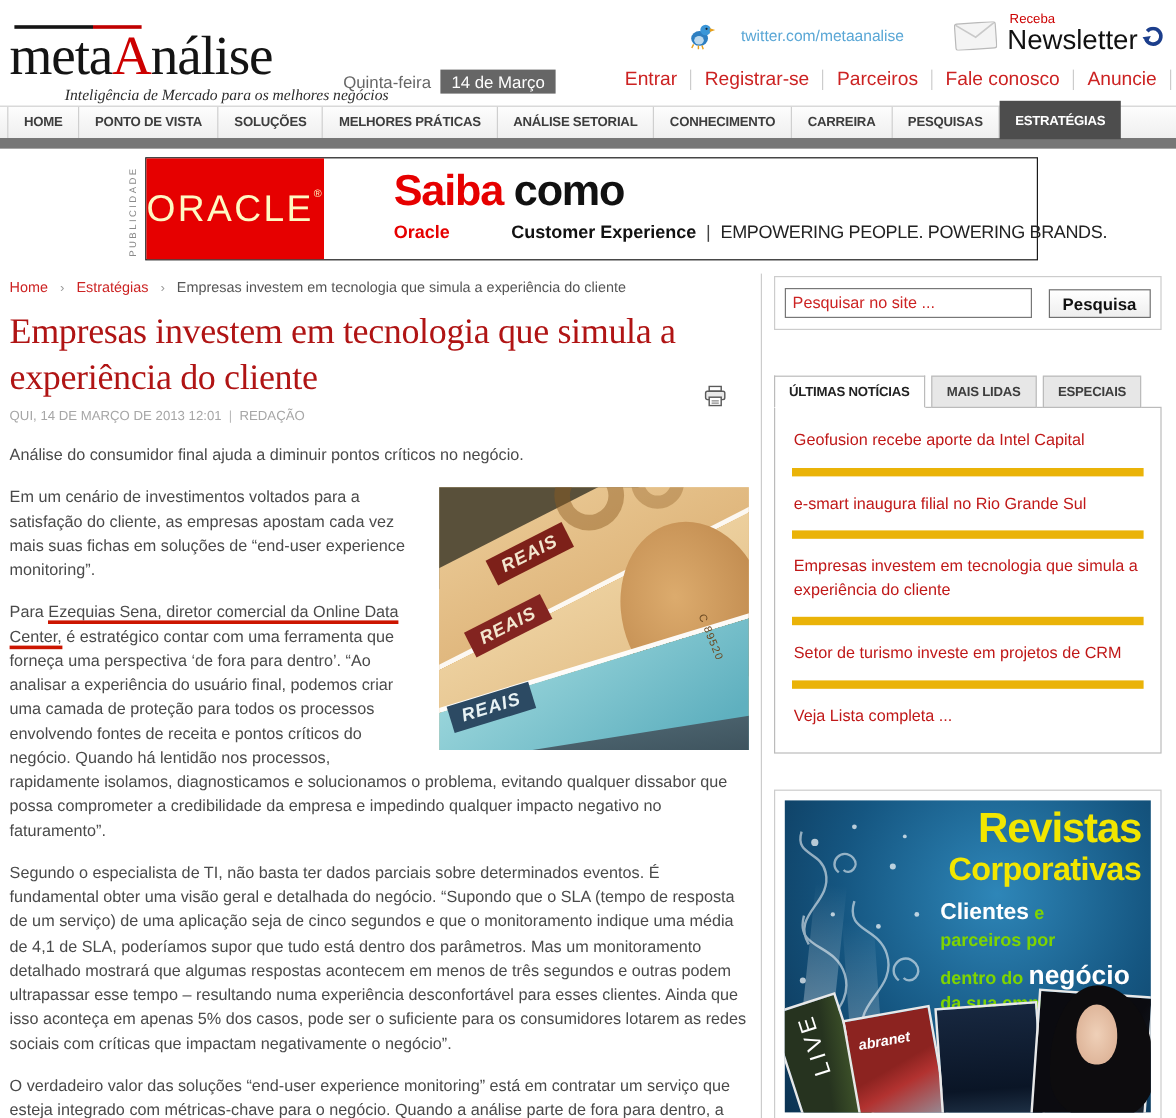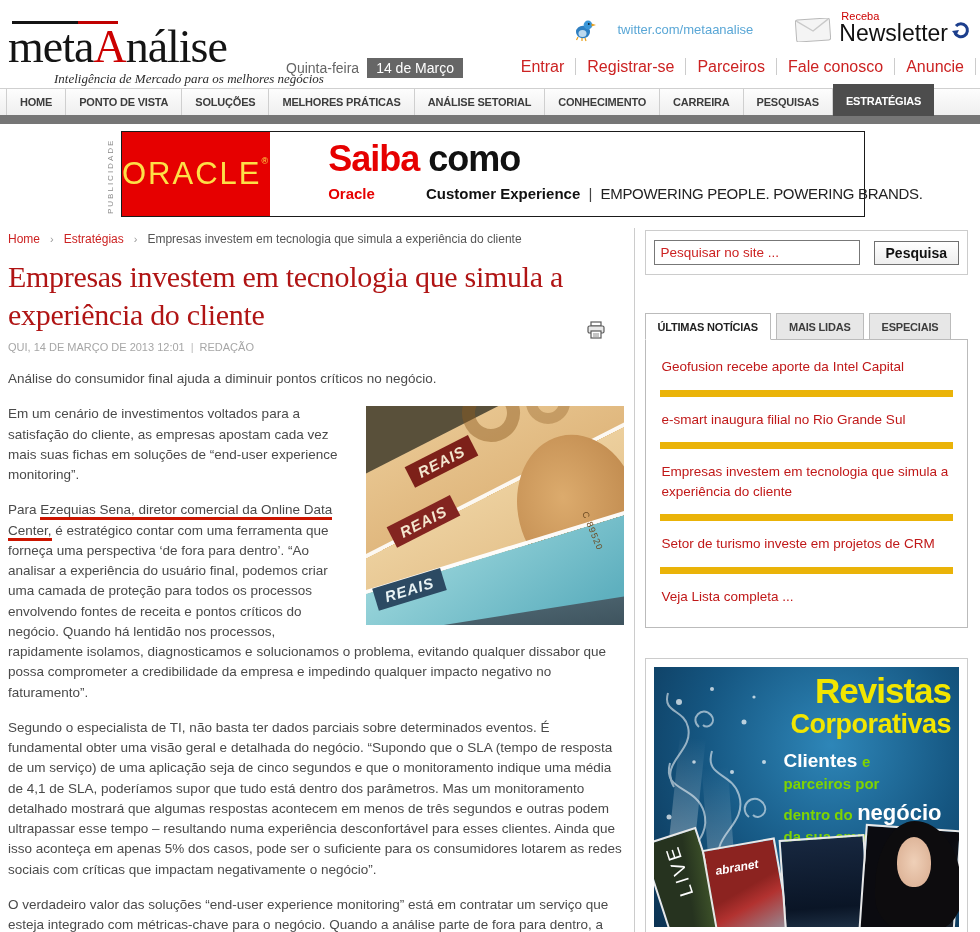--- a/index.html
+++ b/index.html
@@ -43,21 +43,21 @@
     line-height:34px; position:relative; z-index:2; border-right:none; }
   .nav-strip { height:9px; background:#767676; }
 
   
   .banner-wrap { height:98px; position:relative; padding-top:7px; background:#fff; }
   .publicidade { position:absolute; left:106px; top:10px; height:84px;
     writing-mode:vertical-rl; transform:rotate(180deg); text-align:center;
     font-size:8px; letter-spacing:2px; color:#8a8a8a; }
   .banner { margin-left:121px; width:744px; height:86px; border:1px solid #1a1a1a;
     display:flex; background:#fff; cursor:pointer; }
-  .oracle-panel { width:229px; background:#e60000; color:#fde047; display:flex;
+  .oracle-panel { width:229px; background:#e60000; color:#fef9c3; display:flex;
     align-items:center; justify-content:center; }
   .oracle-word { font-size:31px; letter-spacing:2px; font-weight:normal;
     font-family:"Liberation Sans", sans-serif; }
   .oracle-reg { font-size:9px; vertical-align:top; }
   .banner-mid { flex:1; padding:8px 0 0 58px; }
   .banner-headline { font-size:36px; font-weight:bold; line-height:1.05; letter-spacing:-1px; }
   .banner-headline .red { color:#e60000; }
   .banner-headline .blk { color:#111; }
   .banner-sub { margin-top:7px; font-size:15px; color:#111; white-space:nowrap; }
   .banner-sub .red { color:#e60000; font-weight:bold; }

